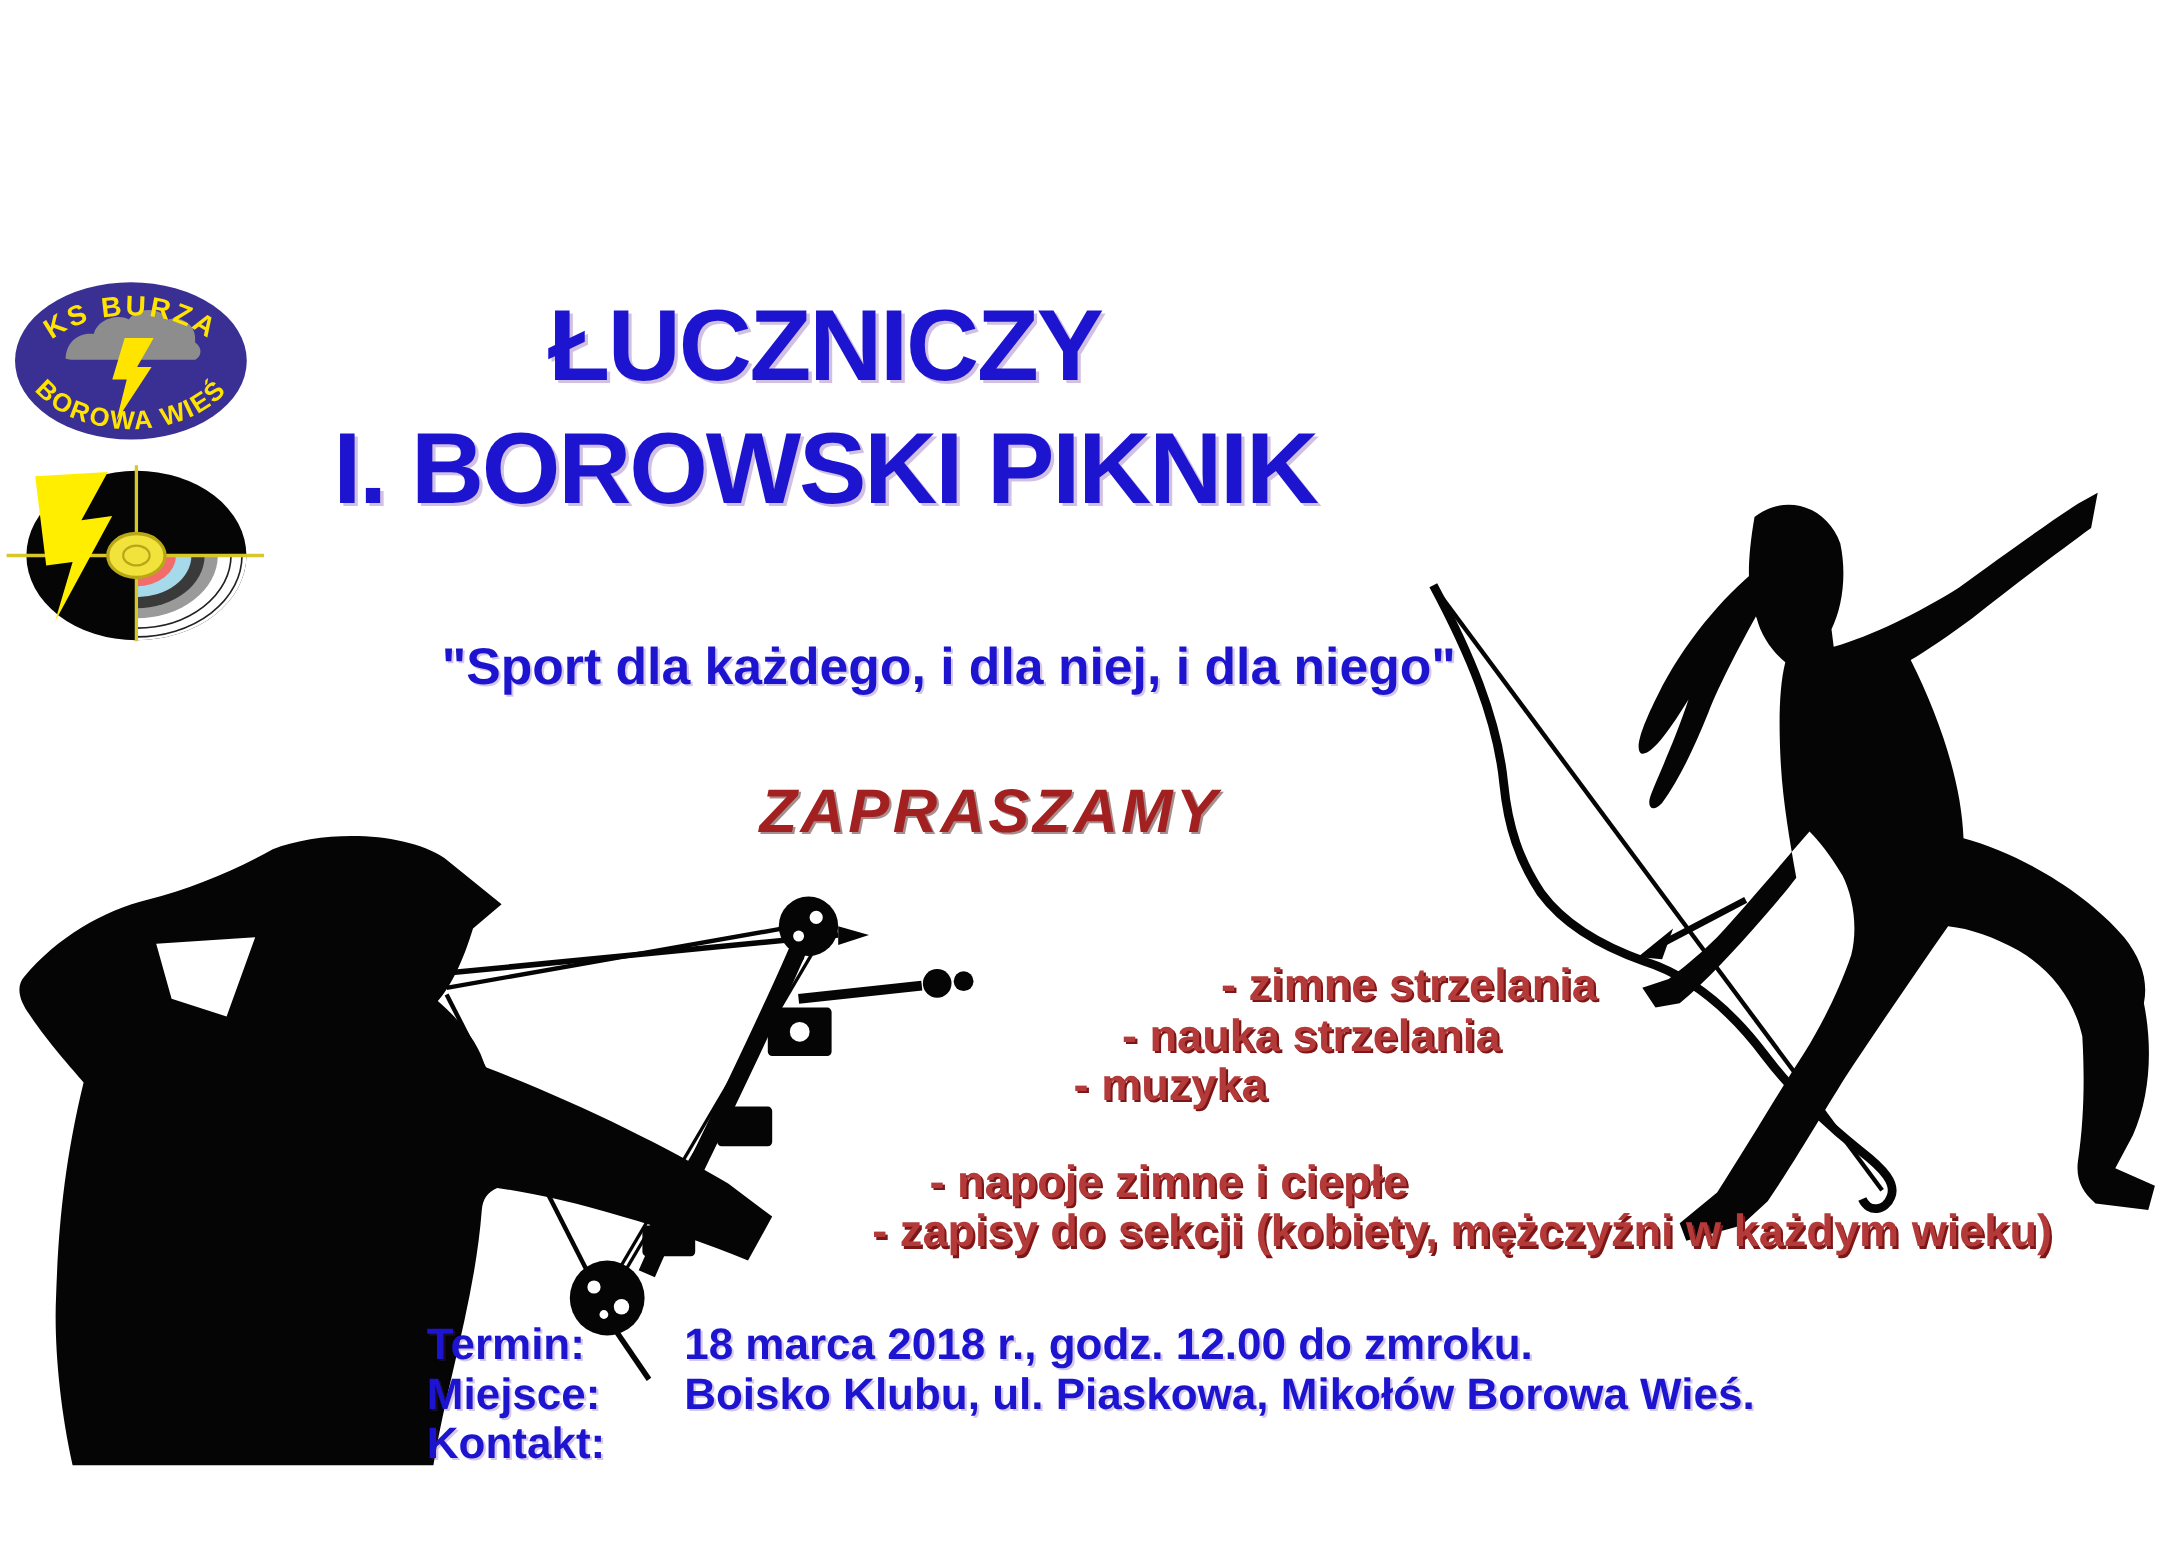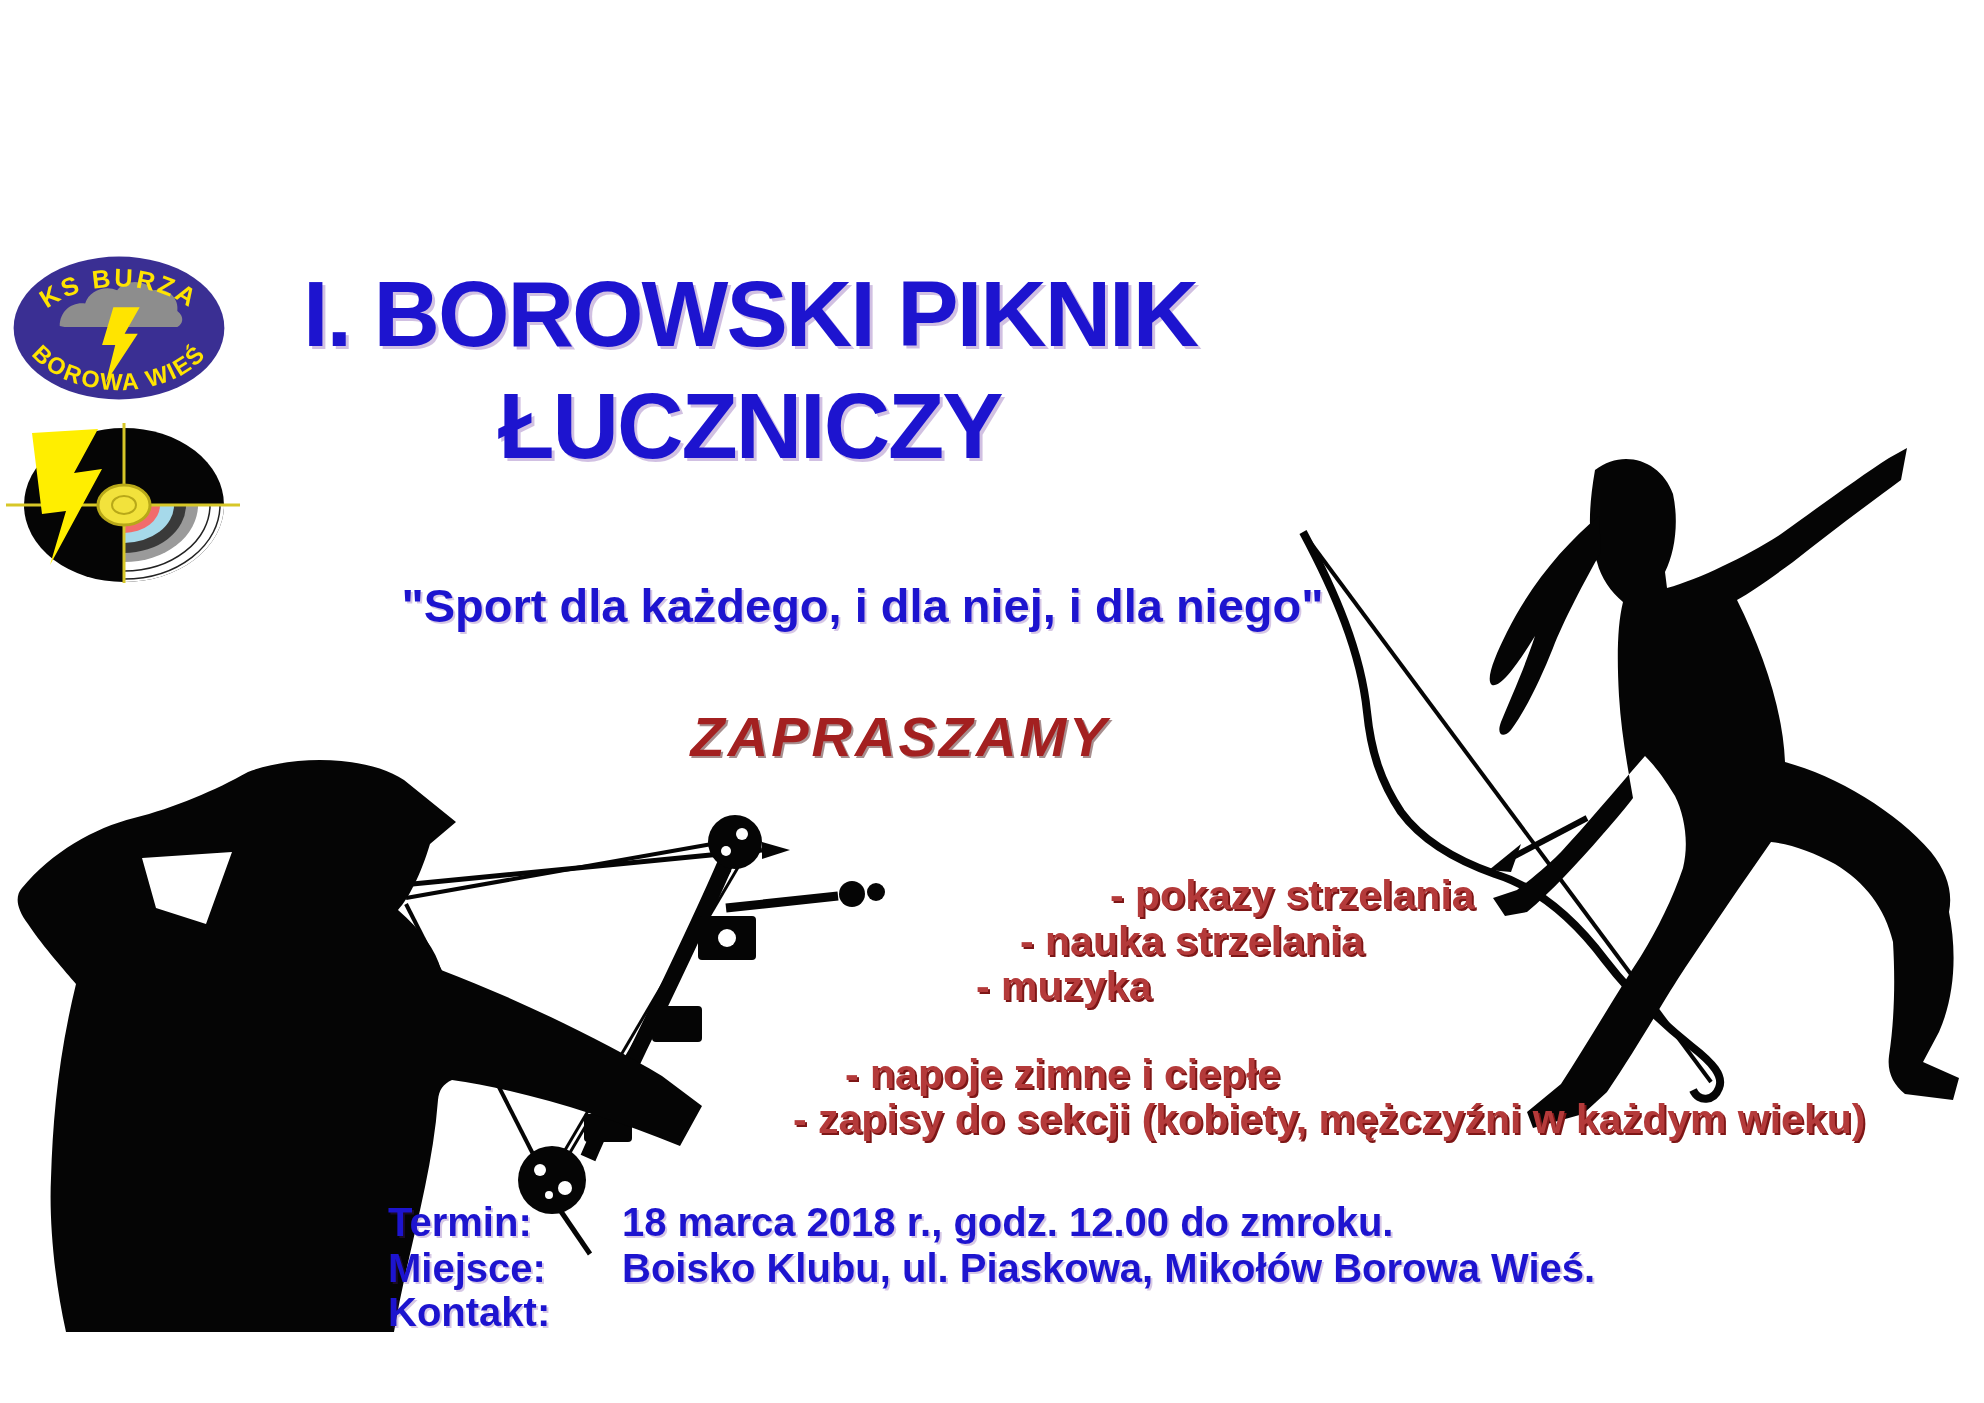--- a/index.html
+++ b/index.html
@@ -89,22 +89,22 @@
       <ellipse cx="122" cy="90" rx="36" ry="28" fill="#f26c6c"></ellipse>
     </g>
     <line x1="4" y1="90" x2="238" y2="90" stroke="#d7c728" stroke-width="3"></line>
     <line x1="122" y1="8" x2="122" y2="168" stroke="#d7c728" stroke-width="3"></line>
     <ellipse cx="122" cy="90" rx="26" ry="20" fill="#f2e23c" stroke="#b8a818" stroke-width="3"></ellipse>
     <ellipse cx="122" cy="90" rx="12" ry="9" fill="none" stroke="#b8a818" stroke-width="2"></ellipse>
     <polygon points="30,18 96,14 72,58 100,54 48,150 64,96 40,99" fill="#ffee00"></polygon>
   </svg>
 
   <div class="title">
+    <div>ŁUCZNICZY</div>
     <div>I. BOROWSKI PIKNIK</div>
-    <div>ŁUCZNICZY</div>
   </div>
   <div class="subtitle">"Sport dla każdego, i dla niej, i dla niego"</div>
   <div class="invite">ZAPRASZAMY</div>
 
   <svg class="archer-left" viewBox="0 0 1020 592">
     <g stroke="#050505" fill="none">
       <line x1="712" y1="86" x2="406" y2="140" stroke-width="4"></line>
       <line x1="406" y1="146" x2="534" y2="398" stroke-width="4"></line>
       <line x1="740" y1="106" x2="568" y2="398" stroke-width="3"></line>
       <line x1="730" y1="112" x2="558" y2="404" stroke-width="3"></line>
@@ -204,21 +204,21 @@
       C 300,124 266,164 242,212
       C 230,236 220,260 227,265
       C 236,268 254,242 270,216
       C 258,252 244,282 236,302
       C 231,315 238,319 246,310
       C 262,288 276,258 288,228
       C 298,202 320,160 336,132
       Z"></path>
   </svg>
 
-  <div class="bullet b0">- pokazy strzelania</div>
+  <div class="bullet b0">- zimne strzelania</div>
   <div class="bullet b1">- nauka strzelania</div>
   <div class="bullet b2">- muzyka</div>
   <div class="bullet b5">- zapisy do sekcji (kobiety, mężczyźni w każdym wieku)</div>
   <div class="bullet b4">- napoje zimne i ciepłe</div>
 
   <div class="detail-label r0">Termin:</div>
   <div class="detail-value r0">18 marca 2018 r., godz. 12.00 do zmroku.</div>
   <div class="detail-label r1">Miejsce:</div>
   <div class="detail-value r1">Boisko Klubu, ul. Piaskowa, Mikołów Borowa Wieś.</div>
   <div class="detail-label r2">Kontakt:</div>

